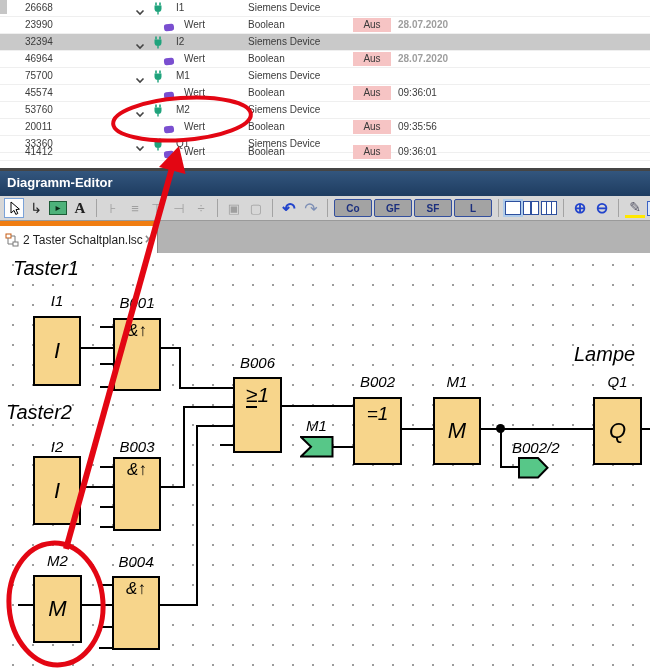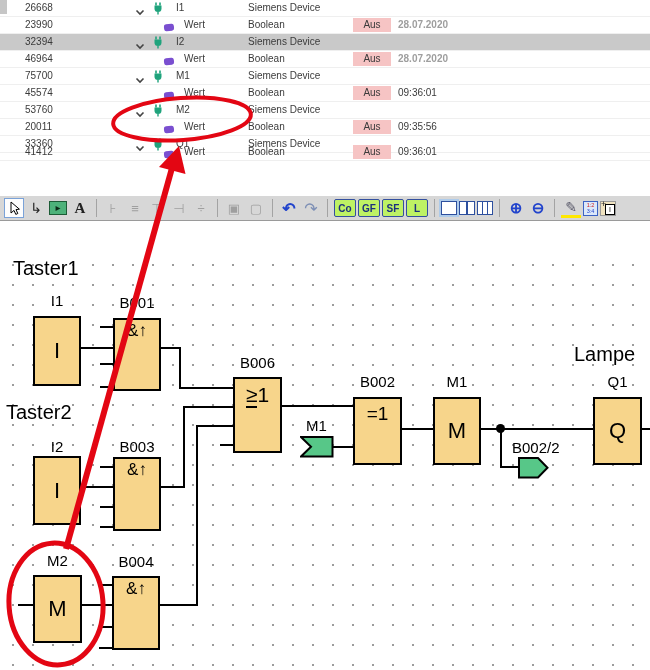--- a/index.html
+++ b/index.html
@@ -33,22 +33,22 @@
   .tbtn{display:inline-flex;align-items:center;justify-content:center;width:20px;height:20px;
         font-size:14px;color:#222;flex:0 0 auto;}
   .tbtn.active{background:#fdfdfd;border:1px solid #7aa2d8;box-sizing:border-box;}
   .sep{display:inline-block;width:1px;height:18px;background:#a3a3a3;margin:0 4px;flex:0 0 auto;}
   .gray{color:#9f9f9f;font-size:13px;}
   .undo{color:#2244cc;font-weight:bold;font-size:16px;}
   .redo{color:#7d8fb5;font-size:16px;}
   .serifA{font-family:"Liberation Serif",serif;font-size:15px;font-weight:bold;}
   .simbox{display:inline-flex;align-items:center;justify-content:center;width:16px;height:12px;
           background:#4db27a;border:1px solid #1c5c36;color:#0c2b18;font-size:10px;line-height:1;}
-  .ybtn{display:inline-flex;align-items:center;justify-content:center;width:22px;height:18px;
-        background:#bef264;border:1.5px solid #334f9e;border-radius:2px;color:#1b2f7e;
+  .ybtn{display:inline-flex;align-items:center;justify-content:center;width:38px;height:18px;
+        background:#a3a3a3;border:1.5px solid #334f9e;border-radius:2px;color:#1b2f7e;
         font-size:10px;font-weight:bold;box-sizing:border-box;flex:0 0 auto;}
   .vbtn{display:inline-block;width:16px;height:14px;border:1px solid #2d4f9e;background:#fff;
         box-sizing:border-box;flex:0 0 auto;}
   .vbtn.sel{box-shadow:0 0 0 2px #aecbea;}
   .vbtn.v2{background:linear-gradient(90deg,#fff 44%,#2d4f9e 44%,#2d4f9e 56%,#fff 56%);}
   .vbtn.v3{background:linear-gradient(90deg,#fff 27%,#2d4f9e 27%,#2d4f9e 38%,#fff 38%,#fff 61%,#2d4f9e 61%,#2d4f9e 72%,#fff 72%);}
   .zoomg{color:#2244cc;font-size:15px;font-weight:bold;}
   .pencil{color:#556;border-bottom:3px solid #ffe800;line-height:14px;height:17px;}
   .numicon{position:relative;display:inline-block;width:15px;height:15px;background:#dce8fa;
            border:1px solid #3b62c4;box-sizing:border-box;font-size:5.5px;line-height:6.5px;
@@ -63,21 +63,21 @@
   
   #tabbar{position:absolute;left:0;top:221px;width:650px;height:32px;background:#b3b3b3;}
   .tab{position:absolute;left:0;top:0;width:158px;height:32px;background:#fff;box-sizing:border-box;
        border-top:5px solid #f07d12;border-right:1px solid #8a8a8a;}
   .tab .tlabel{position:absolute;left:23px;top:7px;font-size:12px;color:#222;white-space:nowrap;}
   .tab .ticon{position:absolute;left:5px;top:7px;line-height:0;}
   .tab .tclose{position:absolute;right:4px;top:5px;font-size:14px;color:#8a8a8a;font-weight:bold;}
   
   #canvas{position:absolute;left:0;top:253px;width:650px;height:417px;background:#fff;
           background-image:radial-gradient(#9c9c9c 1px,transparent 1.2px);
-          background-size:20px 20px;background-position:3px 2px;}
+          background-size:20px 20px;background-position:3px 2px;font-style:italic;}
   .blk{position:absolute;background:#f7d58b;border:2px solid #000;box-sizing:border-box;}
   .sym-top{position:absolute;top:1px;left:0;right:0;text-align:center;font-size:17px;color:#000;}
   .sym-mid{position:absolute;top:50%;left:50%;transform:translate(-50%,-50%);font-size:22px;color:#000;}
   .geq{border-bottom:2px solid #000;}
   .b006sym{font-size:21px;top:4px;}
   .blk-label{position:absolute;font-size:15px;color:#000;text-align:center;white-space:nowrap;}
   .cap{position:absolute;font-size:20px;color:#000;white-space:nowrap;}
   .wire{position:absolute;background:#000;}
   .dot{position:absolute;width:9px;height:9px;background:#000;border-radius:50%;}
   .flag{position:absolute;line-height:0;}
@@ -204,20 +204,23 @@
       <span class="sticon"><svg width="12" height="9">
             <rect x="1" y="1" width="10" height="7" rx="2.4" fill="#7a4fd0" transform="rotate(-7 6 4.5)"></rect>
           </svg></span>
       <span class="wname">Wert</span>
       <span class="ctype">Boolean</span>
       <span class="badge">Aus</span>
       <span class="ctime">09:36:01</span>
     </div>
   </div>
 
+  <div id="edhead">
+    <span class="title">Diagramm-Editor</span>
+  </div>
 
   <div id="tbar">
     <span class="tbtn active">
         <svg width="13" height="15">
           <polygon points="3,1 3,12 6,9.4 7.8,13.4 9.8,12.5 8,8.6 11.4,8.2" fill="#fff" stroke="#000" stroke-width="1"></polygon>
         </svg>
       </span>
     <span class="tbtn">↳</span>
     <span class="tbtn">
         <span class="simbox">▸</span>
@@ -248,20 +251,31 @@
     <span class="vbtn v3"></span>
     <i class="sep"></i>
     <span class="tbtn zoomg">⊕</span>
     <span class="tbtn zoomg">⊖</span>
     <i class="sep"></i>
     <span class="tbtn pencil">✎</span>
     <span class="numicon"></span>
     <span class="paramicon"></span>
   </div>
 
+  <div id="tabbar">
+    <div class="tab">
+      <span class="ticon"><svg width="14" height="14">
+            <rect x="1" y="1" width="5" height="4" fill="#fff" stroke="#c55a11"></rect>
+            <rect x="8" y="9" width="5" height="4" fill="#fff" stroke="#7a7a7a"></rect>
+            <path d="M6 3h4v6M3 5v6h5" stroke="#7a7a7a" fill="none"></path>
+          </svg></span>
+      <span class="tlabel">2 Taster Schaltplan.lsc</span>
+      <span class="tclose">×</span>
+    </div>
+  </div>
 
   <div id="canvas">
 
     <div class="cap" style="left:13px;top:4px">Taster1</div>
     <div class="cap" style="left:6px;top:148px">Taster2</div>
     <div class="cap" style="left:574px;top:90px">Lampe</div>
 
     <div class="wire" style="left:81px;top:94px;width:32px;height:2px"></div>
     <div class="wire" style="left:100px;top:73px;width:13px;height:2px"></div>
     <div class="wire" style="left:100px;top:110px;width:13px;height:2px"></div>

